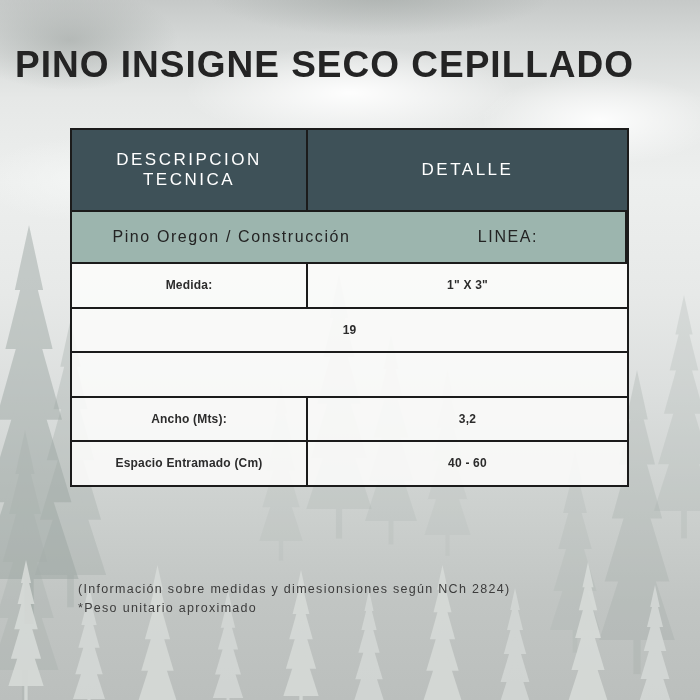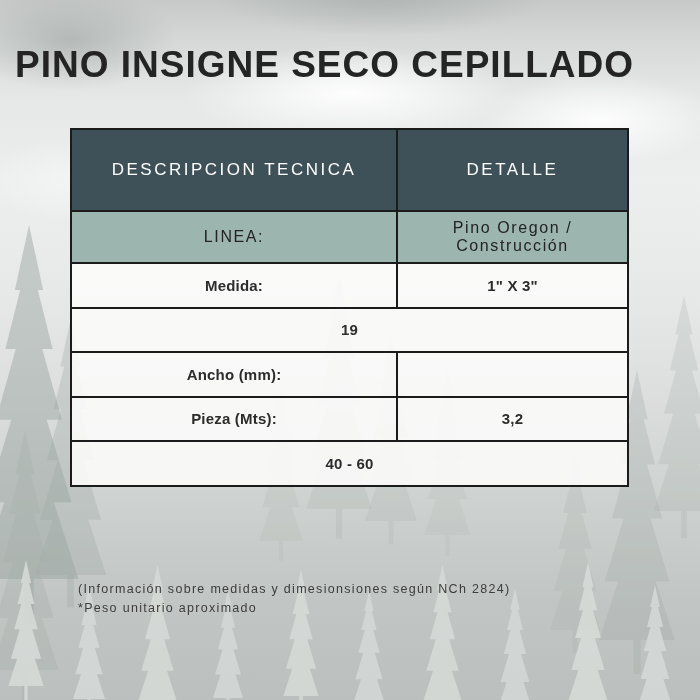--- a/index.html
+++ b/index.html
@@ -39,37 +39,37 @@
     box-sizing:border-box;
     border:2px solid var(--border-color, #1b1b1b);
     background: rgba(250,250,249,0.0);
   }
   .row { display:flex; border-top:2px solid var(--border-color, #1b1b1b); }
   .row:first-child { border-top:none; }
   .cell {
     display:flex; align-items:center; justify-content:center;
     text-align:center; box-sizing:border-box; padding:0 6px;
   }
-  .c1 { width:326px; border-right:2px solid var(--border-color, #1b1b1b); }
+  .c1 { width:236px; border-right:2px solid var(--border-color, #1b1b1b); }
   .c2 { flex:1; }
   .head {
     height:80px;
     background: var(--header-bg, #3e5158);
     color: var(--header-text, #ffffff);
     font-size:17px; letter-spacing:2.5px; font-weight:300;
   }
   .linea {
     height:50px;
     background: var(--linea-bg, #9cb5ae);
     color:#232323; font-size:16px; letter-spacing:1.6px; font-weight:300;
   }
   .data {
     height:42.5px;
     background: rgba(252,252,251,0.88);
-    color:#2c2c2c; font-size:15px; font-weight:bold; letter-spacing:0.2px;
+    color:#2c2c2c; font-size:12px; font-weight:bold; letter-spacing:0.2px;
   }
 
   .notes {
     position:absolute; left:78px; top:580px;
     font-size:12.5px; letter-spacing:1.3px; line-height:19px;
     color:#3c3c3c; font-weight:300;
   }
 </style>
 </head>
 <body>
@@ -122,39 +122,39 @@
   <h1 class="title">PINO INSIGNE SECO CEPILLADO</h1>
 
   <div class="spec-table">
 
     <div class="row head">
       <div class="cell c1">DESCRIPCION TECNICA</div>
       <div class="cell c2">DETALLE</div>
     </div>
 
     <div class="row linea">
+      <div class="cell c2">Pino Oregon / Construcción</div>
       <div class="cell c1">LINEA:</div>
-      <div class="cell c2">Pino Oregon / Construcción</div>
     </div>
 
     <div class="row data">
       <div class="cell c1">Medida:</div>
       <div class="cell c2">1" X 3"</div>
     </div>
     <div class="row data">
       <div class="cell c2">19</div>
     </div>
     <div class="row data">
-      <div class="cell c1">Ancho (mm):</div>
     </div>
     <div class="row data">
-      <div class="cell c1">Pieza (Mts):</div>
+      <div class="cell c1">Ancho (Mts):</div>
       <div class="cell c2">3,2</div>
     </div>
     <div class="row data">
+      <div class="cell c1">Espacio Entramado (Cm)</div>
       <div class="cell c2">40 - 60</div>
     </div>
 
   </div>
 
   <div class="notes">
     <div>(Información sobre medidas y dimesionsiones según NCh 2824)</div>
     <div>*Peso unitario aproximado</div>
   </div>
 

